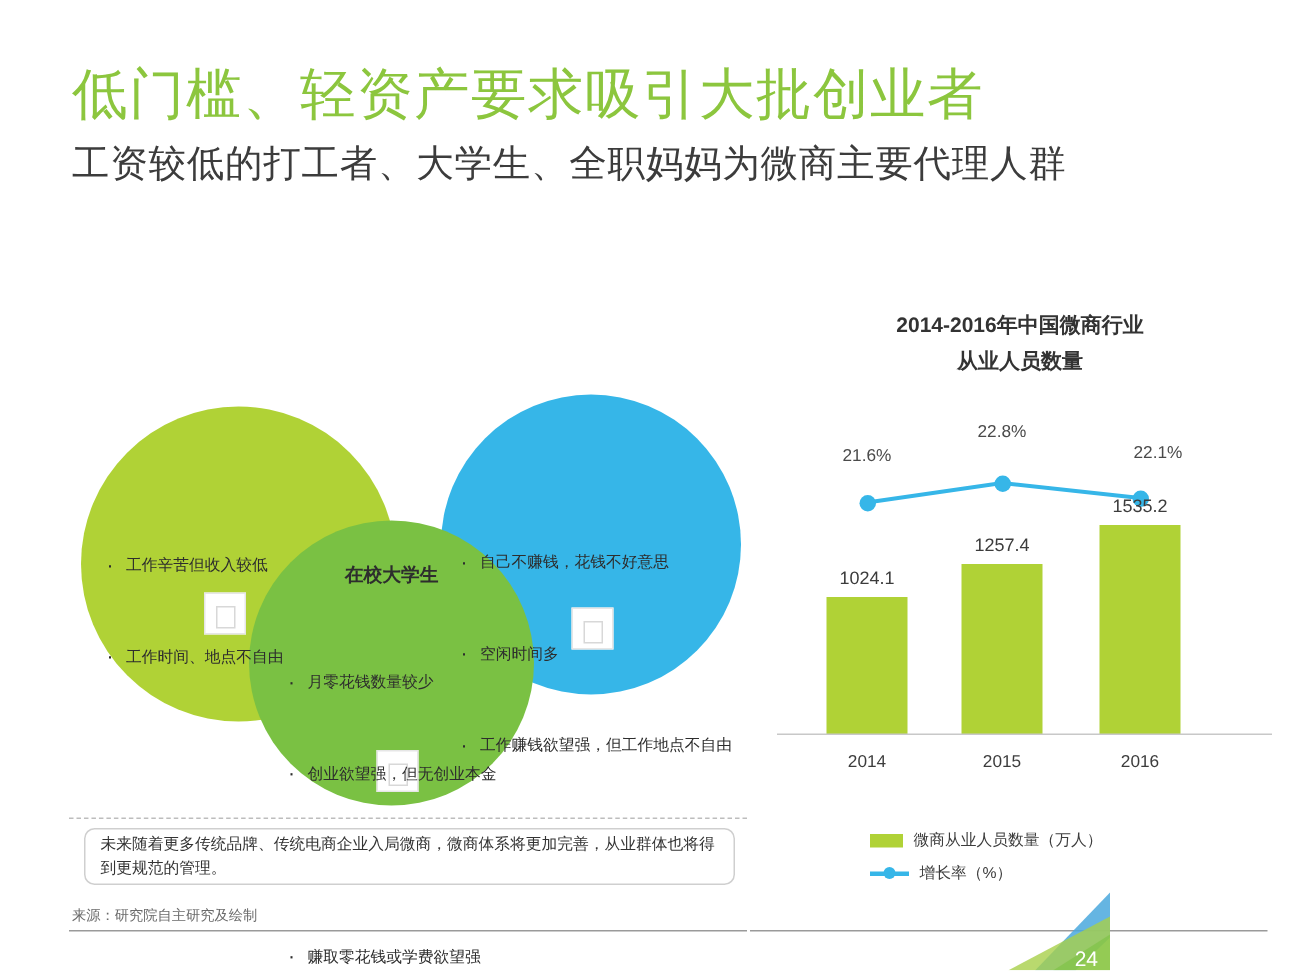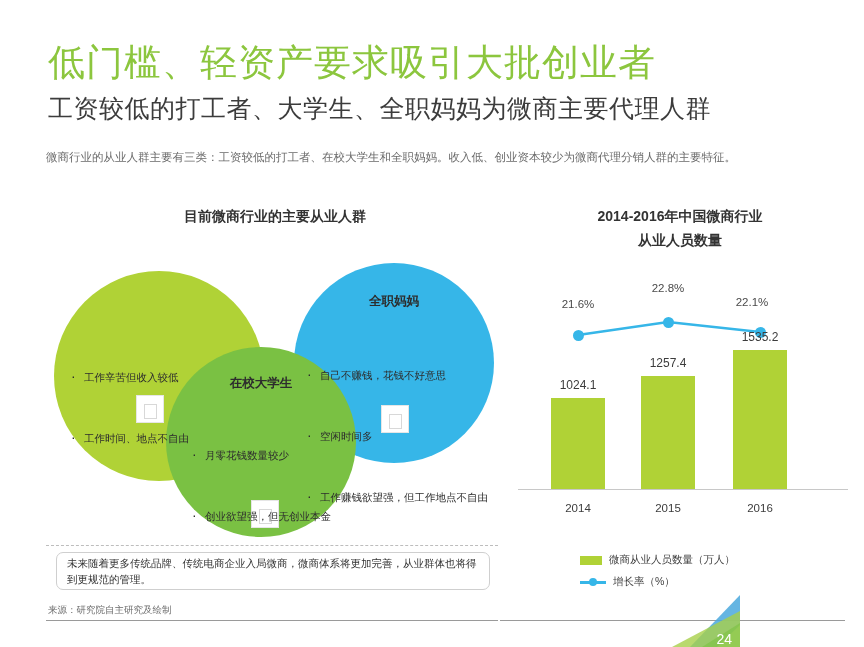--- a/index.html
+++ b/index.html
@@ -134,70 +134,68 @@
     font-size: 14px; color: #ffffff; font-weight: 400; z-index: 3;
   }
 </style>
 </head>
 <body>
 
 <div id="slide">
 
   <div class="title-main">低门槛、轻资产要求吸引大批创业者</div>
   <div class="title-sub">工资较低的打工者、大学生、全职妈妈为微商主要代理人群</div>
-  <div class="lead">微商行业的从业人群主要有三类：工资较低的打工者、在校大学生和全职妈妈。收入低、创业资本较少为微商代理分销人群的主要特征。</div>
-
-  <div class="panel-title" id="left-title">目前微商行业的主要从业人群</div>
+
 
   <div class="venn">
 
     <div class="circle c-green-light"></div>
     <div class="circle c-blue"></div>
     <div class="circle c-green-mid"></div>
 
     <div class="ph-box" style="left:90px; top:140px;"></div>
     <div class="ph-box" style="left:335px; top:150px;"></div>
     <div class="ph-box" style="left:205px; top:245px;"></div>
 
     <ul class="c-list" style="left:22px; top:70px; width:190px;">
       <li>工作辛苦但收入较低</li>
       <li>工作时间、地点不自由</li>
     </ul>
 
-    <div class="c-head" style="left:248px; top:38px; width:200px;">全职妈妈</div>
     <ul class="c-list" style="left:258px; top:68px; width:186px;">
       <li>自己不赚钱，花钱不好意思</li>
       <li>空闲时间多</li>
       <li>工作赚钱欲望强，但工作地点不自由</li>
     </ul>
 
     <div class="c-head" style="left:120px; top:120px; width:190px;">在校大学生</div>
     <ul class="c-list" style="left:143px; top:148px; width:170px;">
       <li>月零花钱数量较少</li>
       <li>创业欲望强，但无创业本金</li>
       <li>空闲时间多</li>
+      <li>赚取零花钱或学费欲望强</li>
     </ul>
   </div>
 
   <div class="dash-rule"></div>
   <div class="note-box">
     <span>未来随着更多传统品牌、传统电商企业入局微商，微商体系将更加完善，从业群体也将得到更规范的管理。</span>
   </div>
 
   <div class="panel-title" id="right-title-1">2014-2016年中国微商行业</div>
   <div class="panel-title" id="right-title-2">从业人员数量</div>
 
   <div id="chart">
     <svg id="line-svg" viewBox="0 0 360 290">
       <polyline points="78,75 168,62 260,72" fill="none" stroke="#36b6e8" stroke-width="2.6"></polyline>
     </svg>
 
     <div class="pct" style="left:38px; top:38px;">21.6%</div>
     <div class="pct" style="left:128px; top:22px;">22.8%</div>
-    <div class="pct" style="left:212px; top:36px;">22.1%</div>
+    <div class="pct" style="left:232px; top:36px;">22.1%</div>
 
     <div class="dot" style="left:72.5px; top:69.5px;"></div>
     <div class="dot" style="left:162.5px; top:56.5px;"></div>
     <div class="dot" style="left:254.5px; top:66.5px;"></div>
 
     <div class="bar-val" style="left:33px; top:118px;">1024.1</div>
     <div class="bar-val" style="left:123px; top:96px;">1257.4</div>
     <div class="bar-val" style="left:215px; top:70px;">1535.2</div>
 
     <div class="bar" style="left:51px; height:92px;"></div>

